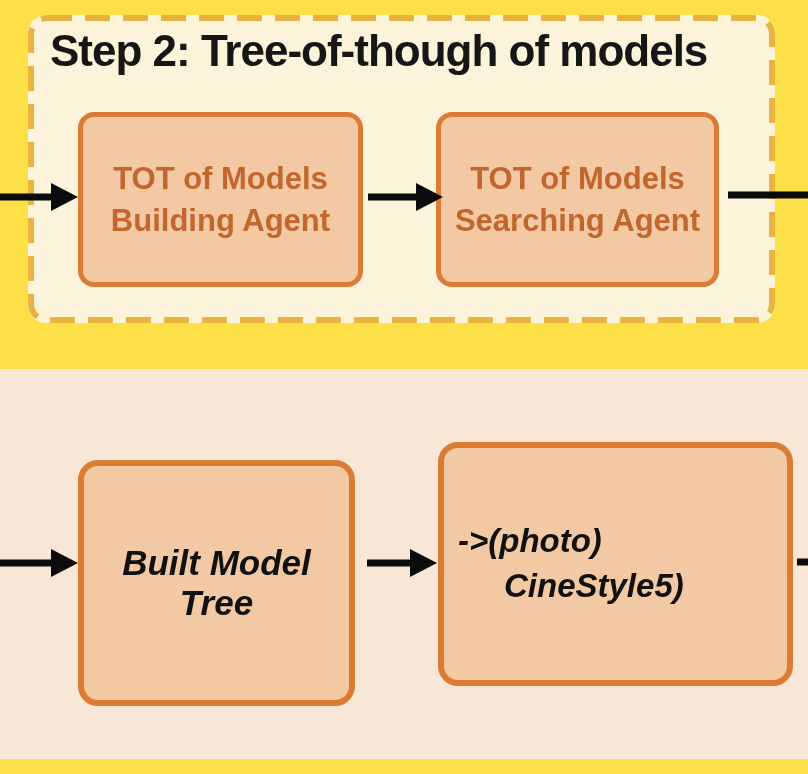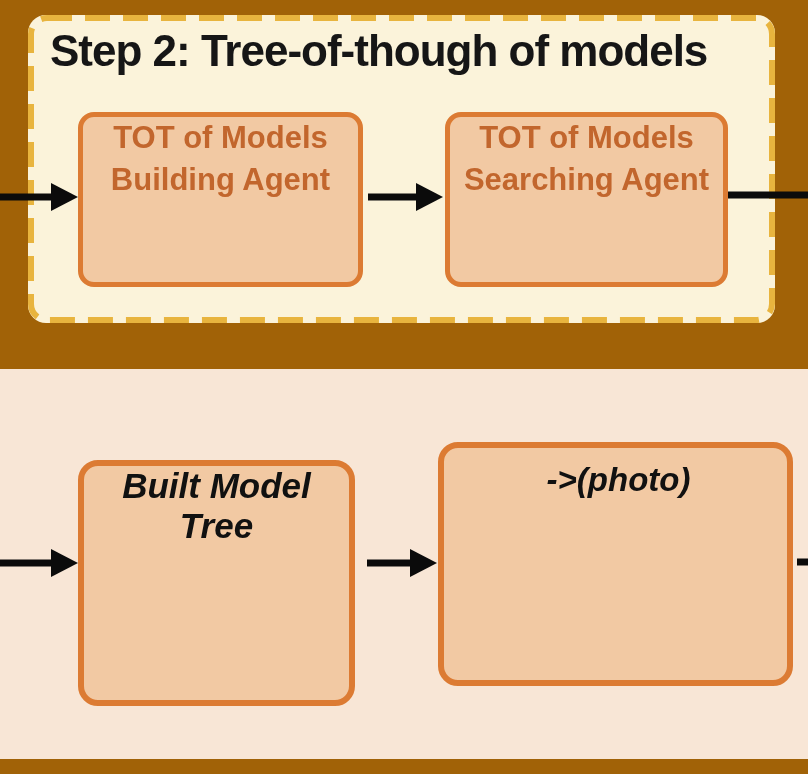--- a/index.html
+++ b/index.html
@@ -7,50 +7,50 @@
     --step-bg:#FBF3DA;
     --box-border:#DC7B33;
     --box-fill:#F2C9A3;
     --box-text:#C2662D;
     --panel-bg:#F8E6D6;
     --arrow:#0B0B0B;
     --title-text:#161616;
   }
   html,body{margin:0;padding:0;background:#ffffff;}
   .canvas{
-    position:relative;width:808px;height:774px;background:#a16207;
+    position:relative;width:808px;height:774px;background:#fde047;
     font-family:"Liberation Sans","DejaVu Sans",sans-serif;overflow:hidden;
   }
   .step-group{
     position:absolute;left:28px;top:15px;width:747px;height:308px;
     background:var(--step-bg);border-radius:18px;
   }
   .panel{
     position:absolute;left:0;top:369px;width:808px;height:390px;
     background:var(--panel-bg);
   }
   .title{
     position:absolute;left:50px;top:26px;width:720px;
     font-size:44px;font-weight:600;letter-spacing:-1px;
     color:var(--title-text);white-space:nowrap;
   }
   .node{
     position:absolute;box-sizing:border-box;
     background:var(--box-fill);border:5px solid var(--box-border);
-    display:flex;justify-content:center;text-align:center;
+    display:flex;align-items:center;justify-content:center;text-align:center;
   }
   .node.top{border-radius:16px;font-size:31px;font-weight:600;
     color:var(--box-text);line-height:1.35;}
   .box-building{left:78px;top:112px;width:285px;height:175px;}
-  .box-searching{left:445px;top:112px;width:283px;height:175px;}
+  .box-searching{left:436px;top:112px;width:283px;height:175px;}
   .node.low{border-width:6px;border-radius:20px;color:#111;}
   .box-tree{left:78px;top:460px;width:277px;height:246px;
     font-style:italic;font-weight:700;font-size:35px;}
   .box-results{left:438px;top:442px;width:355px;height:244px;
-    align-items:flex-start;justify-content:center;flex-direction:row;
+    align-items:flex-start;justify-content:center;flex-direction:column;
     text-align:left;padding:10px 8px 10px 14px;
     font-style:italic;font-weight:600;font-size:33px;line-height:1.36;}
   .box-results .line{display:block;white-space:nowrap;}
   .box-results .line.indent{padding-left:46px;}
   .overlay{position:absolute;left:0;top:0;width:808px;height:774px;
     pointer-events:none;z-index:5;}
 </style>
 </head>
 <body>
 
@@ -67,20 +67,21 @@
   </div>
   <div class="node top box-searching">
     <span>TOT of Models Searching Agent</span>
   </div>
 
   <div class="node low box-tree">
     <span>Built Model Tree</span>
   </div>
   <div class="node low box-results">
     <span class="line">-&gt;(photo)</span>
+    <span class="line indent">CineStyle5)</span>
   </div>
 
   <svg class="overlay" viewBox="0 0 808 774">
 
     <rect x="31" y="18" width="741" height="302" rx="16" fill="none" stroke="#E8B43E" stroke-width="6" stroke-dasharray="25 13"></rect>
 
     <g stroke="#0B0B0B" stroke-width="7" fill="#0B0B0B">
       <g>
         <line x1="0" y1="197" x2="54" y2="197"></line>
         <polygon points="78,197 51,183 51,211" stroke="none"></polygon>

